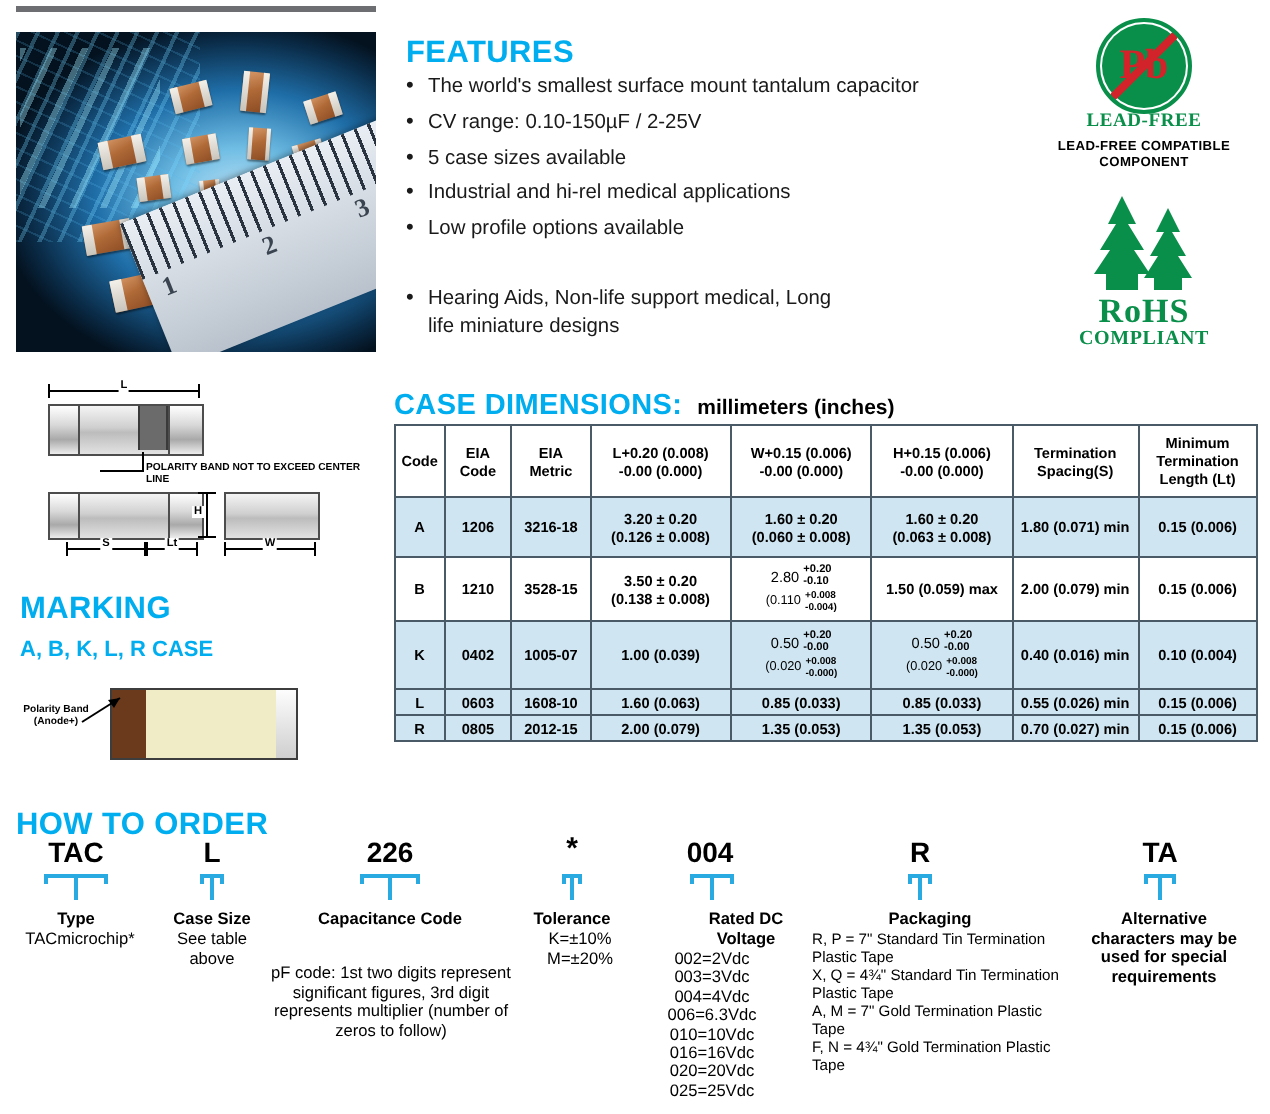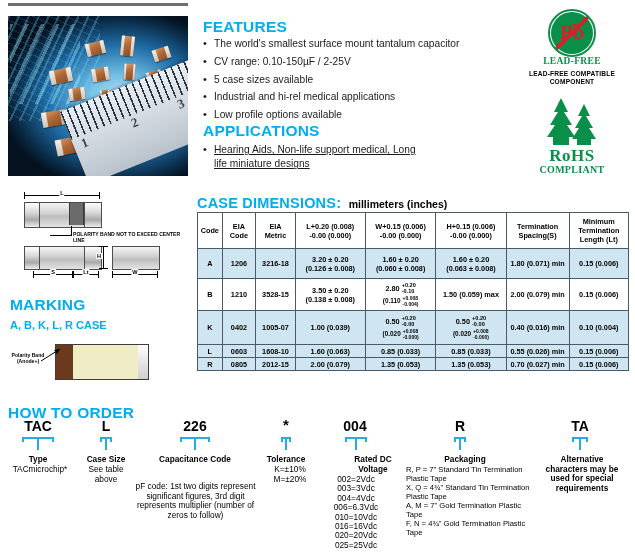--- a/index.html
+++ b/index.html
@@ -95,21 +95,21 @@
   .cdtitle{position:absolute;left:197px;top:194px;}
   table.cd{position:absolute;left:197px;top:212px;border-collapse:collapse;width:432px;
      font-size:7.3px;}
   table.cd th, table.cd td{border:1px solid #4a5a66;text-align:center;vertical-align:middle;
      padding:1px 1px;line-height:9px;}
   table.cd thead th{font-weight:bold;background:#ffffff;height:33px;font-size:7.3px;}
   table.cd td{font-weight:bold;}
   tr.shade td{background:#cfe6f2;}
   tr.plain td{background:#ffffff;}
   .tol{display:inline-block;vertical-align:middle;text-align:left;font-size:5.6px;line-height:6.2px;font-weight:bold;}
-  .bigv{display:inline-block;vertical-align:middle;font-size:7.3px;font-weight:bold;}
+  .bigv{display:inline-block;vertical-align:middle;font-size:7.3px;font-weight:normal;}
 
   
   .htotitle{position:absolute;left:8px;top:404px;}
   .order{position:absolute;left:0;top:418px;width:635px;height:139px;}
   .ocode{position:absolute;font-weight:bold;font-size:14px;text-align:center;}
   .obracket{position:absolute;}
   .obracket .hbar{position:absolute;left:0;right:0;top:0;height:2px;background:#29ABE2;}
   .obracket .lft{position:absolute;left:0;top:0;width:2px;height:5px;background:#29ABE2;}
   .obracket .rgt{position:absolute;right:0;top:0;width:2px;height:5px;background:#29ABE2;}
   .obracket .stem{position:absolute;left:50%;top:0;width:2px;height:13px;background:#29ABE2;transform:translateX(-1px);}
@@ -162,23 +162,22 @@
 
   <div class="sec-title h-cyan" style="left:203px;top:18px;">FEATURES</div>
   <ul class="feat">
     <li>The world's smallest surface mount tantalum capacitor</li>
     <li>CV range: 0.10-150µF / 2-25V</li>
     <li>5 case sizes available</li>
     <li>Industrial and hi-rel medical applications</li>
     <li>Low profile options available</li>
   </ul>
 
-  <div class="sec-title h-cyan" style="left:203px;top:122px;">APPLICATIONS</div>
   <ul class="app">
-    <li style="width:215px;text-decoration:underline;">Hearing Aids, Non-life support medical, Long life miniature designs</li>
+    <li style="width:215px;">Hearing Aids, Non-life support medical, Long life miniature designs</li>
   </ul>
 
   <div class="pbwrap">
     <div class="pbcircle">
       <div class="pbtext">Pb</div>
       <div class="pbslash"></div>
       <div class="pbring"></div>
     </div>
     <div class="leadfree">LEAD-FREE</div>
     <div class="lfcomp">LEAD-FREE COMPATIBLE COMPONENT</div>

